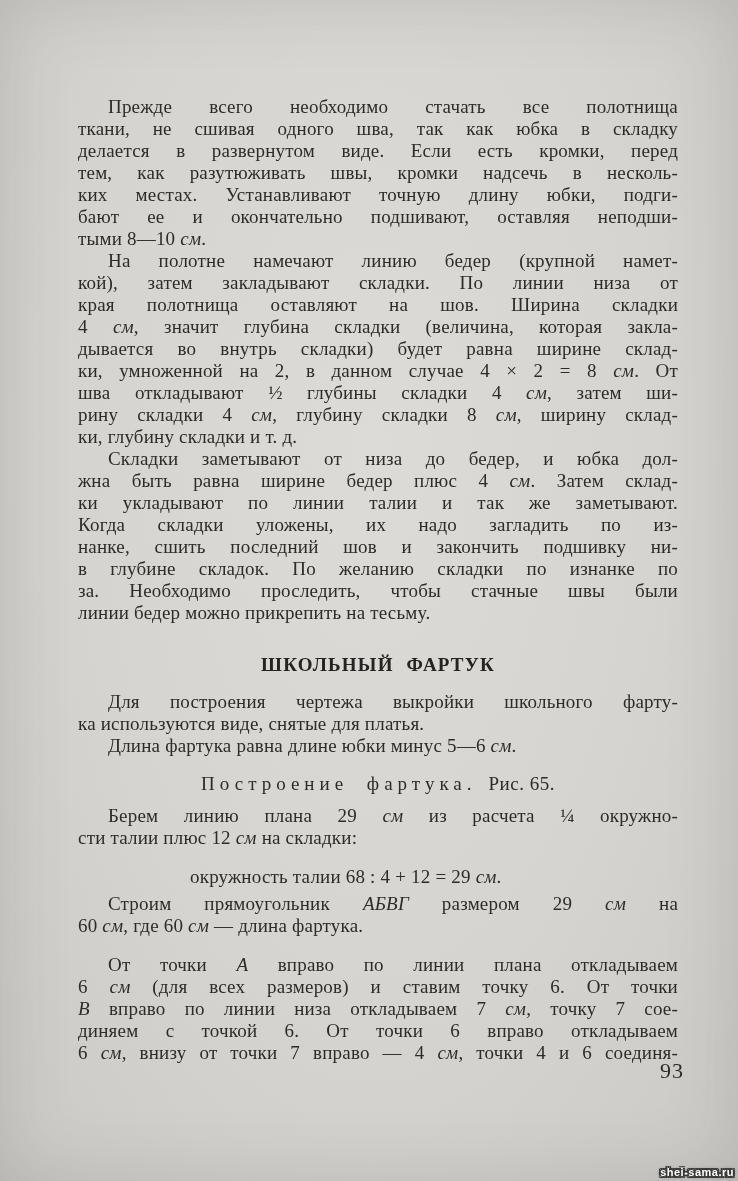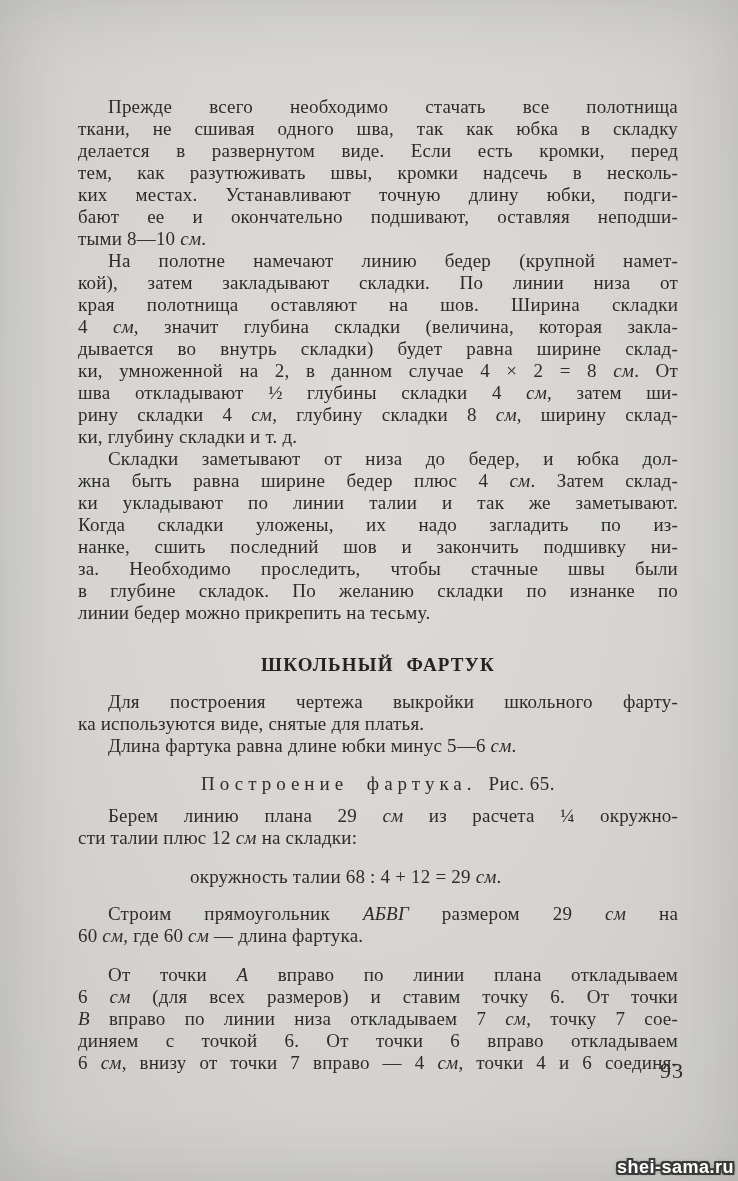--- a/index.html
+++ b/index.html
@@ -45,36 +45,36 @@
   .subheading {
     text-align: center;
     margin-top: 16px;
     margin-bottom: 10px;
   }
   .subheading .spaced { letter-spacing: 5px; word-spacing: 9px; }
   .subheading .rest { margin-left: 12px; letter-spacing: 0.5px; text-align: right; }
   .formula {
     padding-left: 112px;
     margin-top: 17px;
-    margin-bottom: 15px;
+    margin-bottom: 5px;
   }
   .gap-before { margin-top: 17px; }
   .page-number {
     position: absolute;
     top: 1058px;
     right: 54px;
     font-size: 22px;
     letter-spacing: 1px;
   }
   .watermark {
     position: absolute;
     right: 2px; bottom: 3px;
     font-family: "Liberation Sans", "DejaVu Sans", sans-serif;
     font-weight: bold;
-    font-size: 18px;
+    font-size: 11px;
     color: #ffffff;
     letter-spacing: 0.5px;
     padding: 0 2px;
     text-shadow:
       -2px -2px 0 #3a3a38, 2px -2px 0 #3a3a38, -2px 2px 0 #3a3a38, 2px 2px 0 #3a3a38,
       -2px 0 0 #3a3a38, 2px 0 0 #3a3a38, 0 -2px 0 #3a3a38, 0 2px 0 #3a3a38,
       0 0 4px #2c2c2a;
   }
   i { font-style: italic; }
 </style>
@@ -102,22 +102,22 @@
         <div class="line">шва откладывают ½ глубины складки 4 <i>см</i>, затем ши-</div>
         <div class="line">рину складки 4 <i>см</i>, глубину складки 8 <i>см</i>, ширину склад-</div>
         <div class="line last">ки, глубину складки и т. д.</div>
       </div>
       <div class="para">
         <div class="line indent">Складки заметывают от низа до бедер, и юбка дол-</div>
         <div class="line">жна быть равна ширине бедер плюс 4 <i>см</i>. Затем склад-</div>
         <div class="line">ки укладывают по линии талии и так же заметывают.</div>
         <div class="line">Когда складки уложены, их надо загладить по из-</div>
         <div class="line">нанке, сшить последний шов и закончить подшивку ни-</div>
+        <div class="line">в глубине складок. По желанию складки по изнанке по</div>
         <div class="line">за. Необходимо проследить, чтобы стачные швы были</div>
-        <div class="line">в глубине складок. По желанию складки по изнанке по</div>
         <div class="line last">линии бедер можно прикрепить на тесьму.</div>
       </div>
       <div class="heading">ШКОЛЬНЫЙ ФАРТУК</div>
       <div class="para">
         <div class="line indent">Для построения чертежа выкройки школьного фарту-</div>
         <div class="line last">ка используются виде, снятые для платья.</div>
       </div>
       <div class="para">
         <div class="line indent last">Длина фартука равна длине юбки минус 5—6 <i>см</i>.</div>
       </div>

